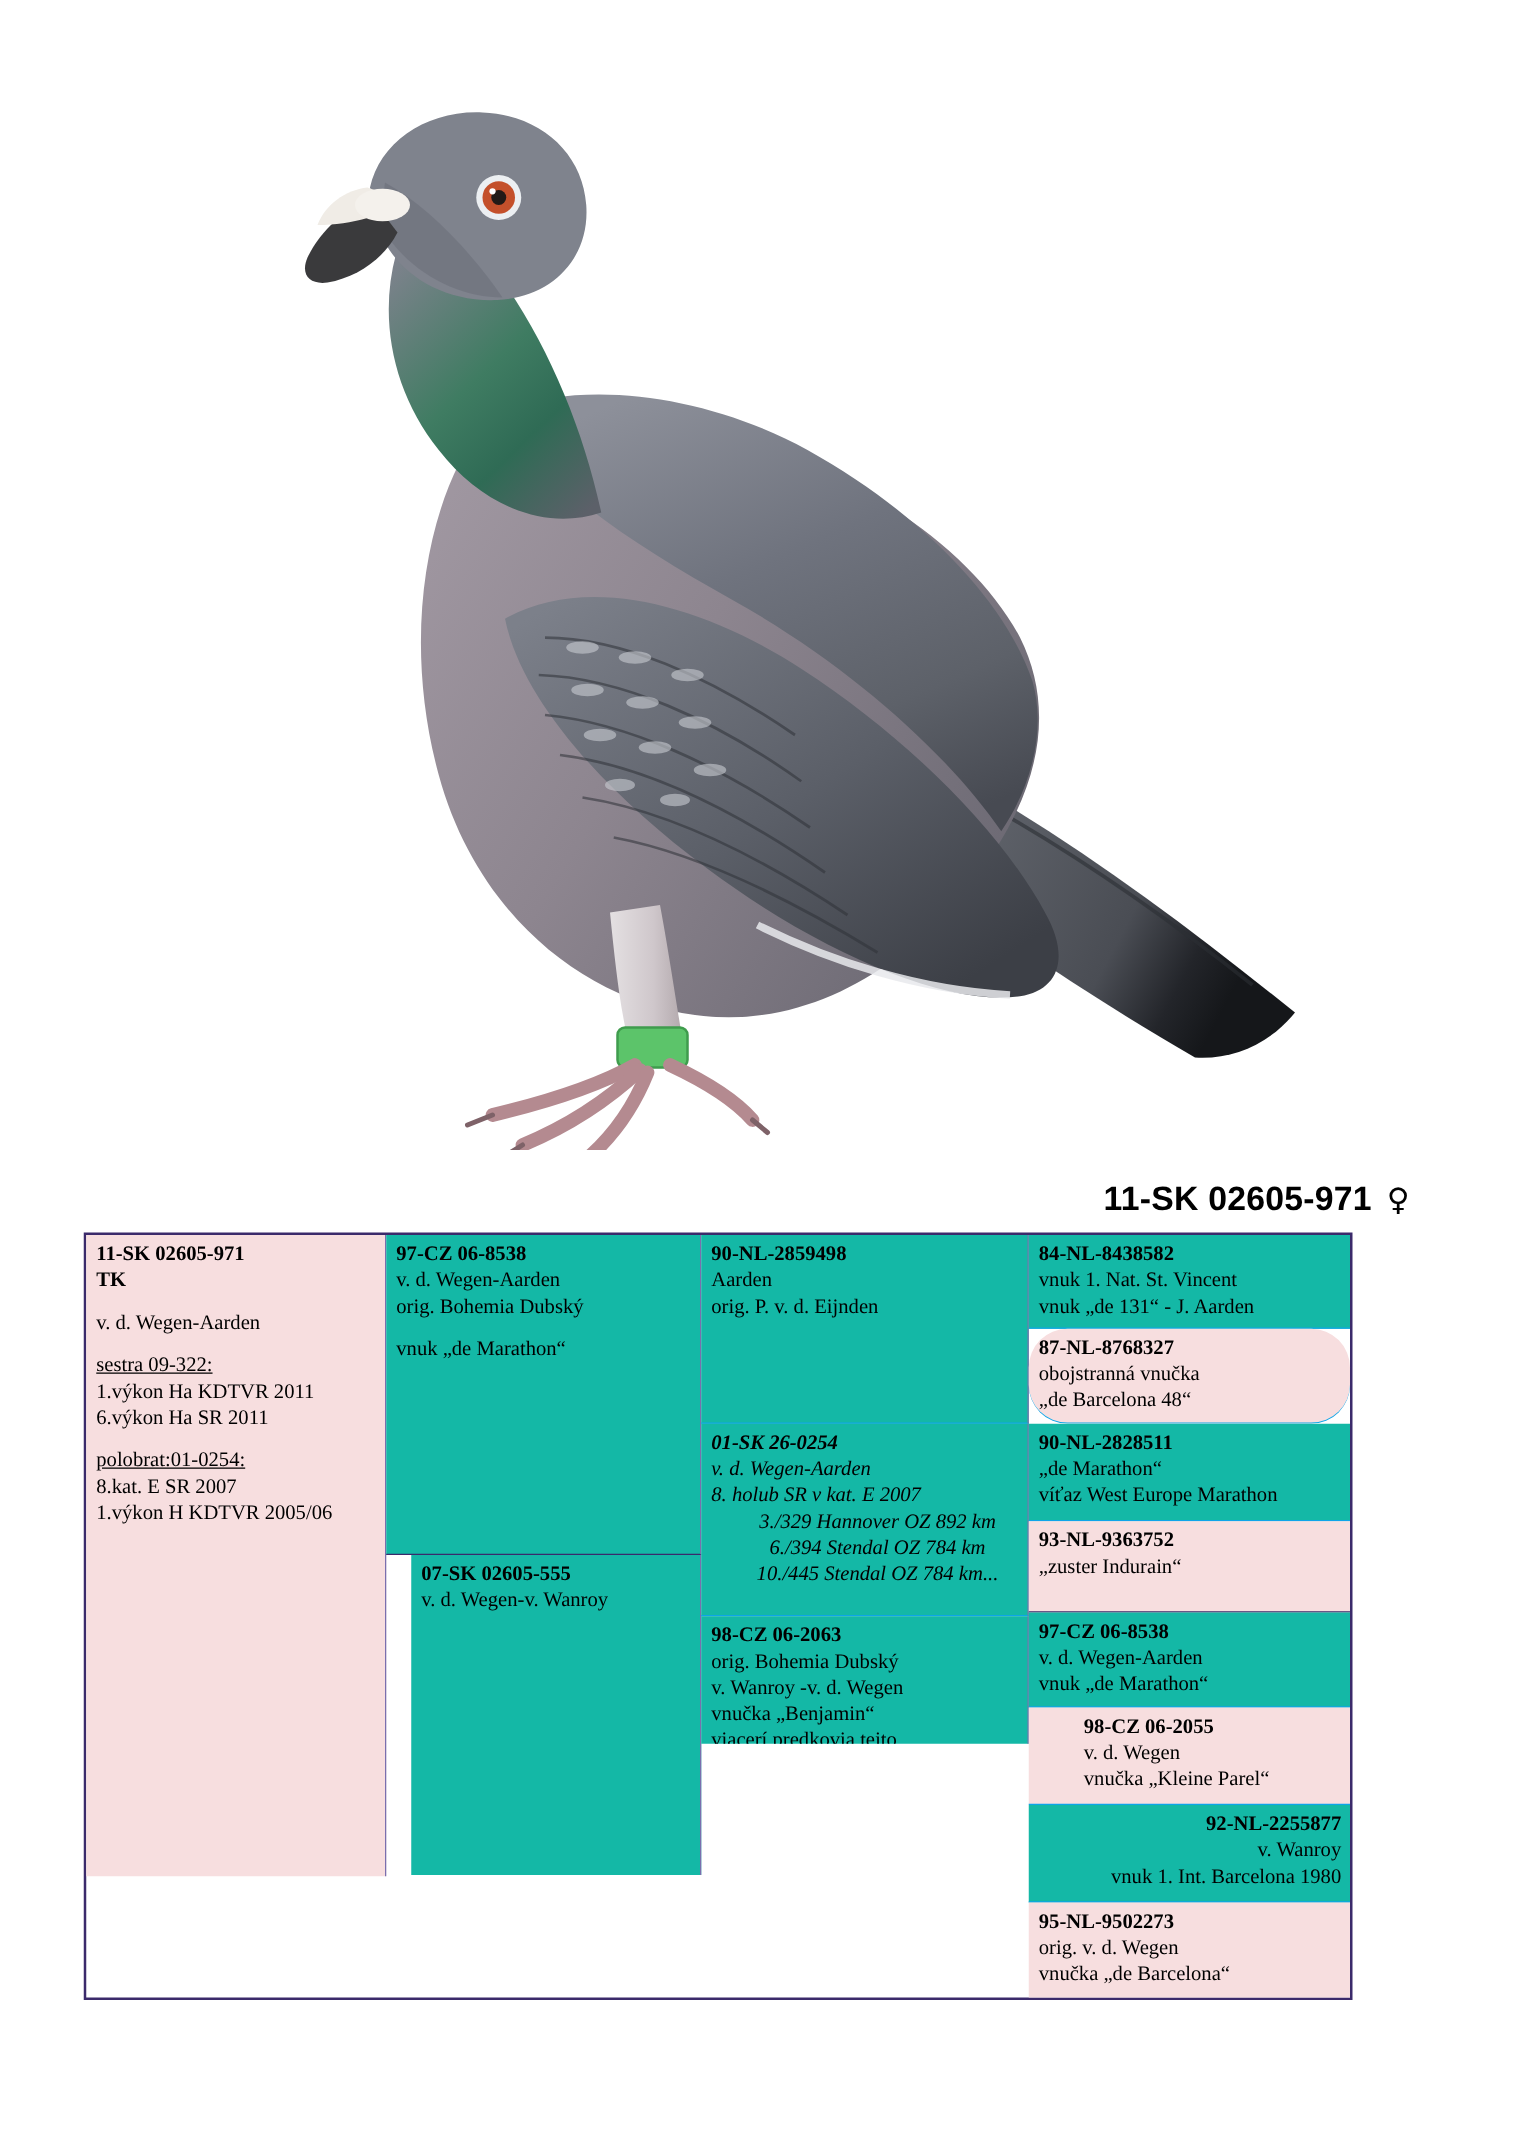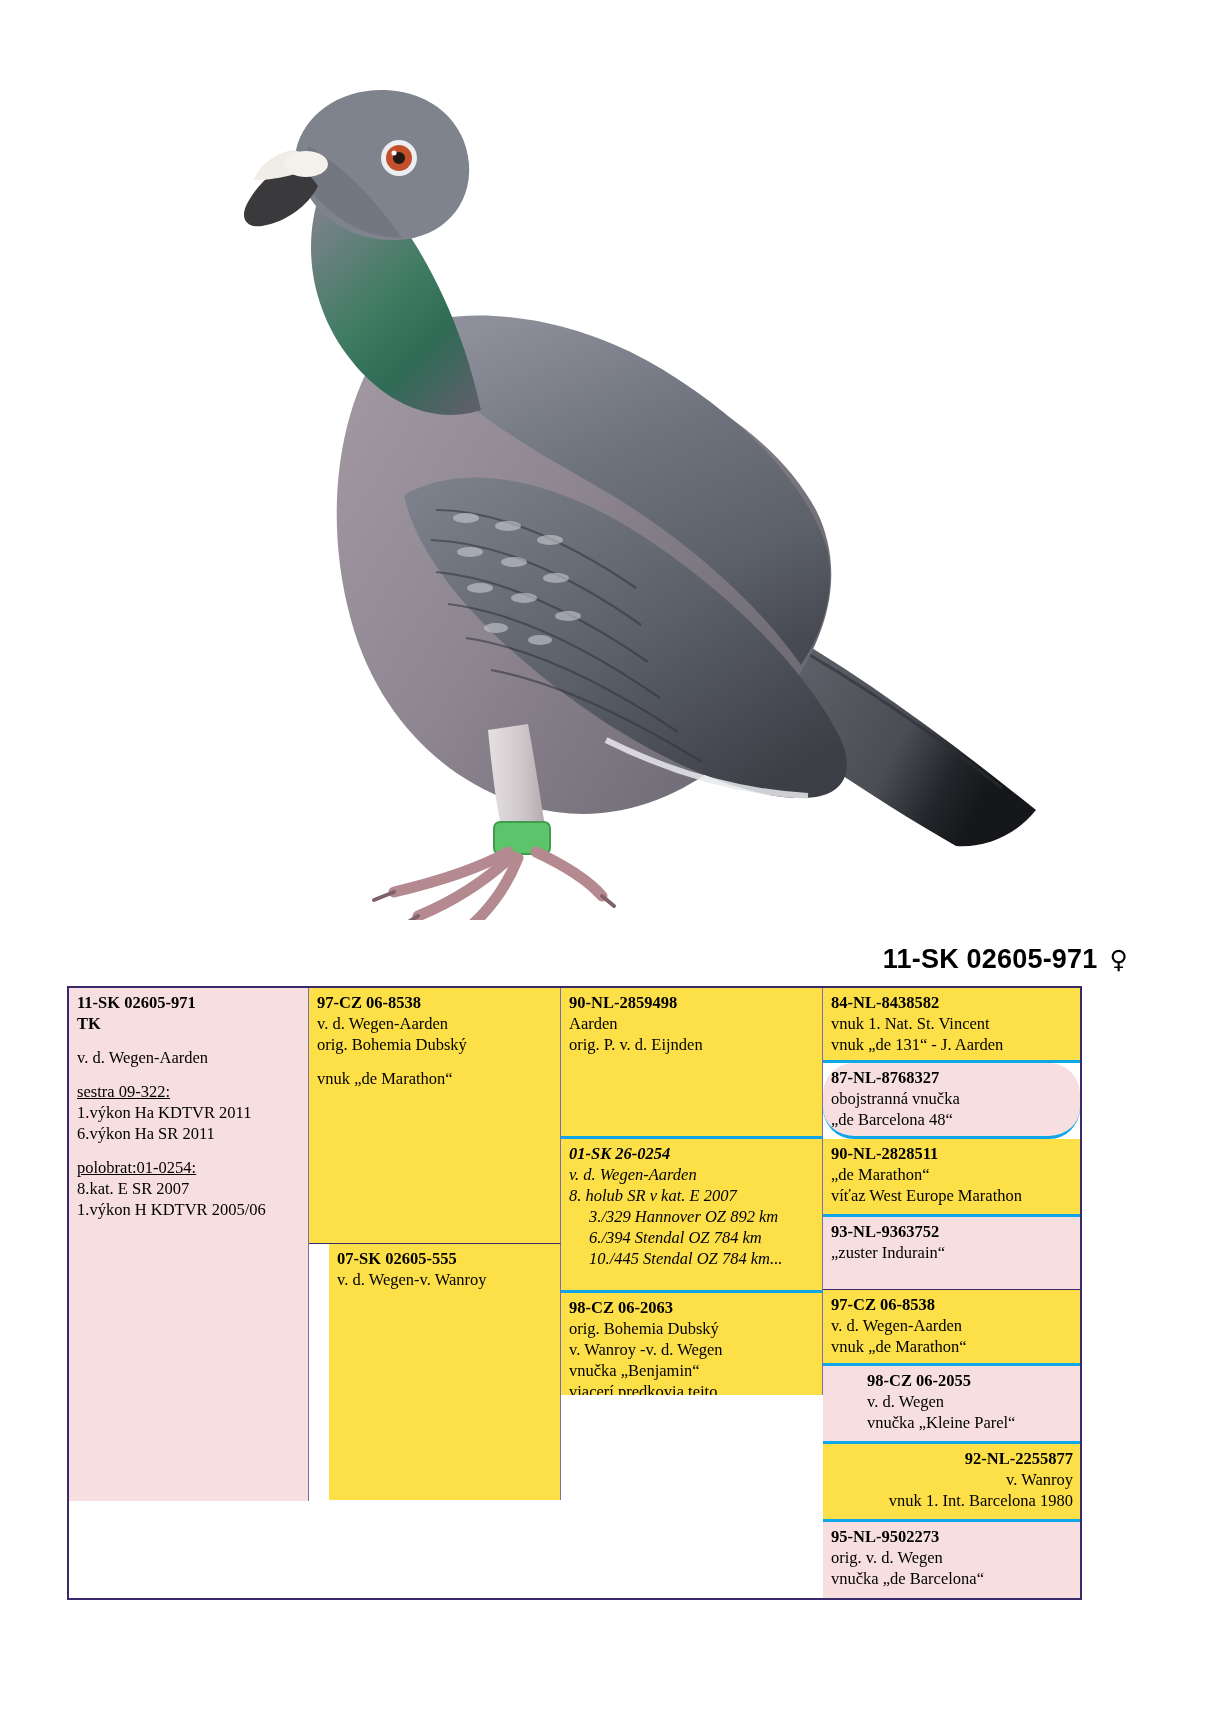--- a/index.html
+++ b/index.html
@@ -78,33 +78,33 @@
   .col-2 { width: 252px; }
   .col-3 { width: 262px; }
   .col-4 { width: 257px; }
 
   .cell {
     box-sizing: border-box;
     padding: 5px 7px 6px 8px;
     font-size: 16.5px;
     line-height: 1.27;
     border-right: 1px solid #7a6fae;
-    border-bottom: 3px solid #0ea5e9;
+    border-bottom: 1px solid #0ea5e9;
     overflow: hidden;
   }
   .col-4 .cell { border-right: none; }
   .pink { background: #f7dedf; }
-  .blue { background: #fde047; }
+  .blue { background: #14b8a6; }
 
   .cell .hdr {
     font-weight: bold;
     display: block;
   }
   .cell .ln { display: block; }
-  .cell .ind { display: block; padding-left: 20px; }
+  .cell .ind { display: block; padding-left: 20px; text-align: center; }
   .cell .sp { display: block; height: 13px; }
   .cell .u { text-decoration: underline; }
 
   
   .h-root      { height: 513px; border-bottom: 1px solid #3b2a6b; }
   .h-g1a       { height: 256px; }
   .h-g1b       { height: 256px; margin-left: 20px; }
   .h-g2a       { height: 151px; }
   .h-g2b       { height: 105px; }
   .h-g2c       { height: 154px; font-style: italic; }

